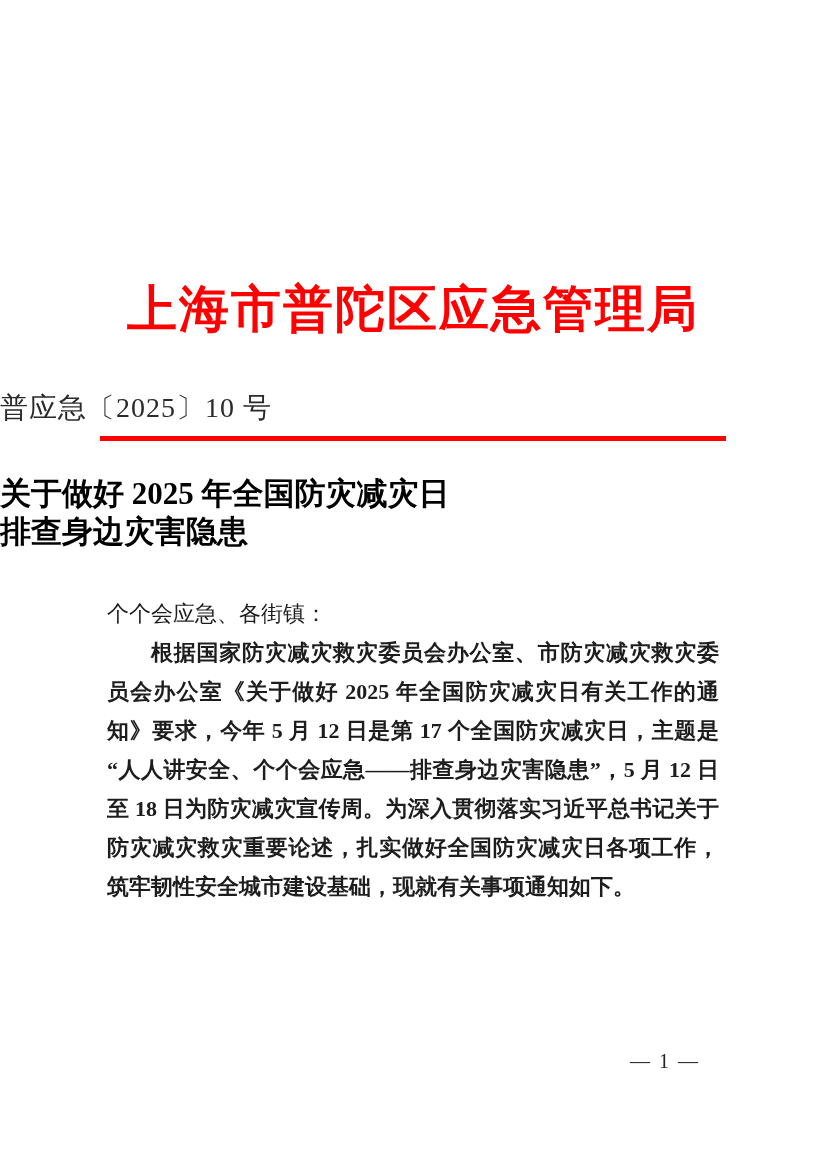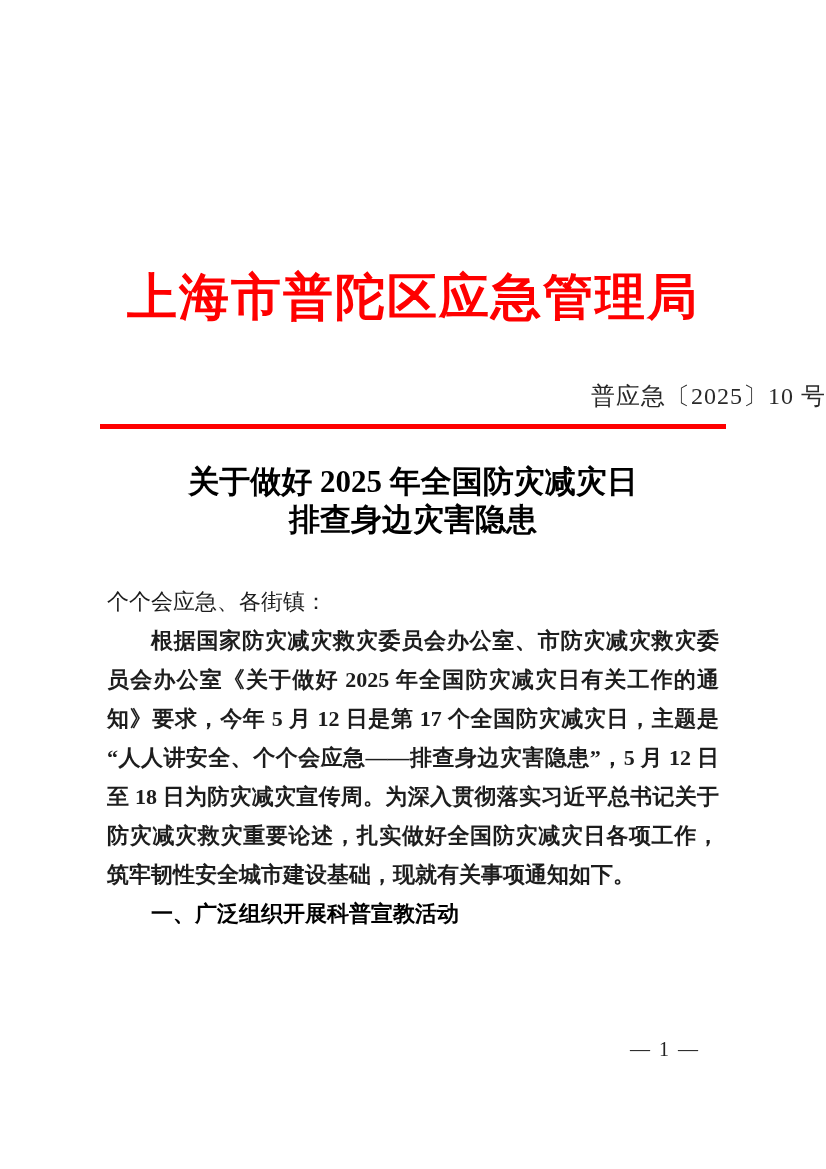--- a/index.html
+++ b/index.html
@@ -12,53 +12,52 @@
   *{box-sizing:border-box;}
   html,body{margin:0;padding:0;}
   body{
     background:var(--page-background);
     font-family:"Liberation Serif","DejaVu Serif",serif;
   }
   .page{
     position:relative;
     width:826px;
     height:1084px;
-    margin:4px auto;
+    margin:16px auto;
     background:var(--page-background);
     overflow:hidden;
   }
   .org-title{
     margin:265px 0 0;
     text-align:center;
     font-size:50px;
     line-height:56px;
     font-weight:bold;
     letter-spacing:2px;
     color:var(--header-red);
     font-family:"Liberation Serif","DejaVu Serif",serif;
     white-space:nowrap;
   }
   .doc-number{
     margin:56px 0 0;
-    text-align:right;
-    font-size:24px;
+    text-align:left;
+    font-size:28px;
     line-height:30px;
     letter-spacing:1px;
     color:#2a2a2a;
     font-weight:400;
   }
   .red-divider{
     width:626px;
     height:5px;
     margin:13px auto 0;
     background:var(--divider-red);
   }
   .doc-title{
     margin:34px 0 0;
-    text-align:center;
     font-size:31px;
     line-height:38px;
     font-weight:bold;
     color:var(--title-black);
     font-family:"Liberation Serif","DejaVu Serif",serif;
   }
   .doc-title .title-line{display:block;}
   .body-text{
     margin:43px 107px 0;
     font-size:22px;
@@ -99,18 +98,17 @@
   <div class="red-divider"></div>
 
   <h1 class="doc-title">
     <span class="title-line">关于做好 2025 年全国防灾减灾日</span>
     <span class="title-line">排查身边灾害隐患</span>
   </h1>
 
   <div class="body-text">
     <p class="salutation">个个会应急、各街镇：</p>
     <p class="para indent">根据国家防灾减灾救灾委员会办公室、市防灾减灾救灾委员会办公室《关于做好 2025 年全国防灾减灾日有关工作的通知》要求，今年 5 月 12 日是第 17 个全国防灾减灾日，主题是“人人讲安全、个个会应急——排查身边灾害隐患”，5 月 12 日至 18 日为防灾减灾宣传周。为深入贯彻落实习近平总书记关于防灾减灾救灾重要论述，扎实做好全国防灾减灾日各项工作，筑牢韧性安全城市建设基础，现就有关事项通知如下。</p>
-    <p class="section-heading">一、广泛组织开展科普宣教活动</p>
   </div>
 
   <div class="page-number">— 1 —</div>
 
 </div>
 
 </body></html>

